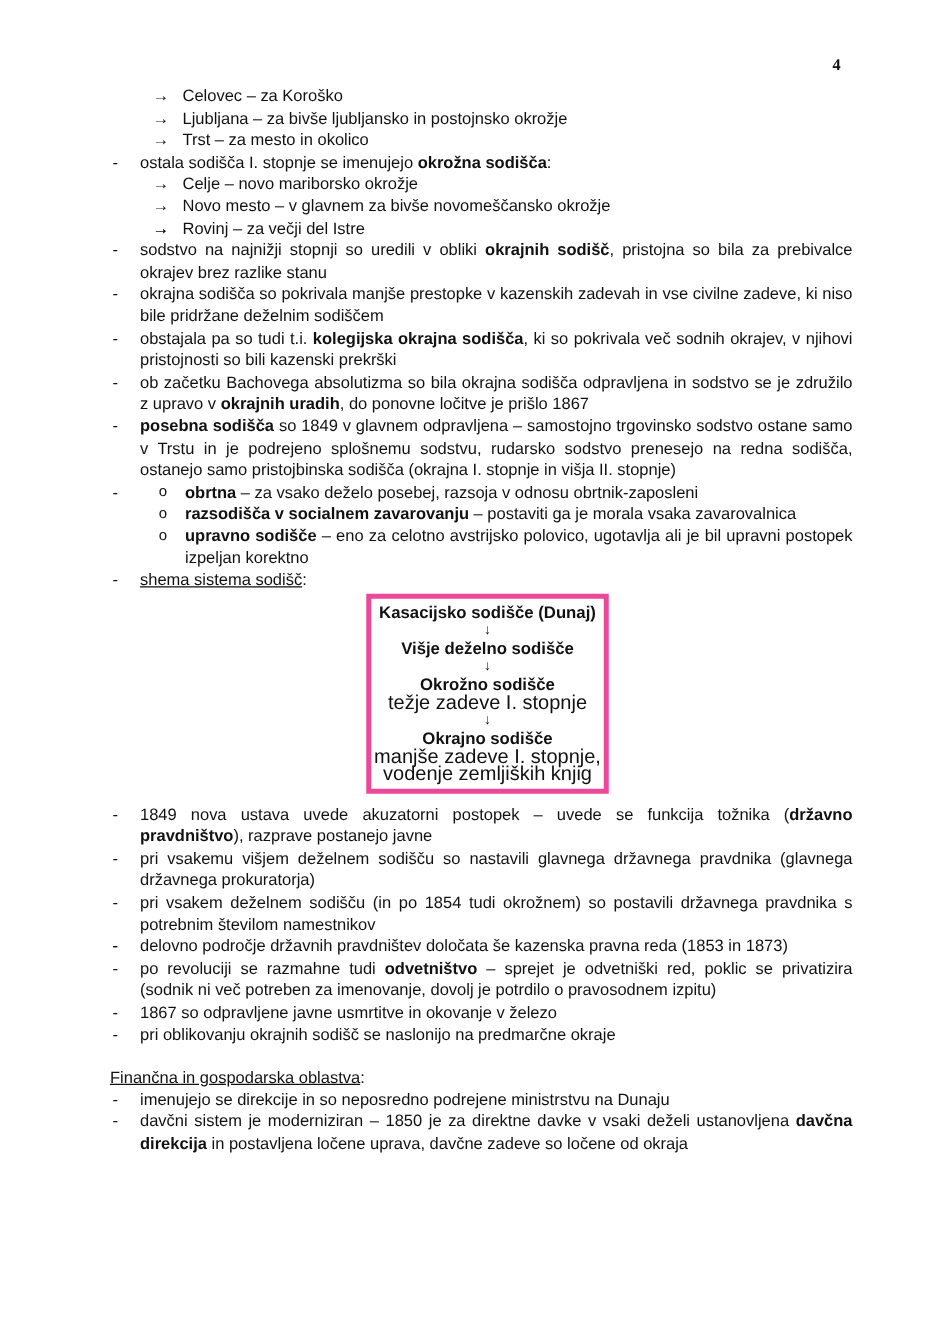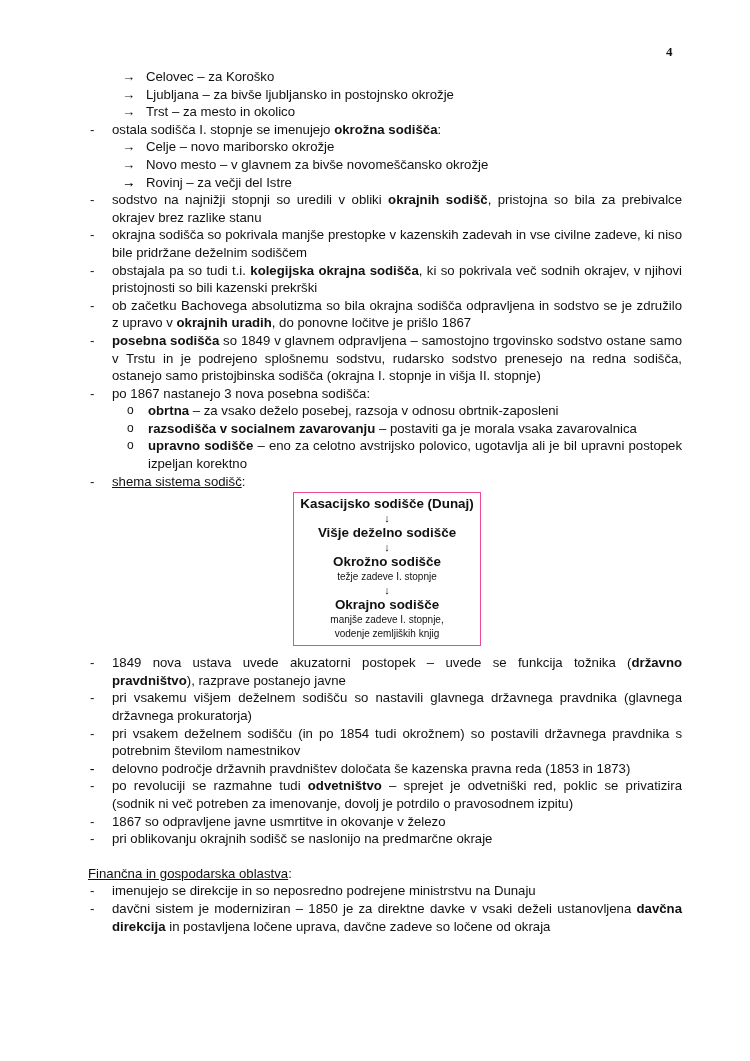--- a/index.html
+++ b/index.html
@@ -15,26 +15,26 @@
   .row { position: relative; }
   .dash-item { padding-left: 112px; padding-right: 68px; text-align: justify; }
   .dash-item .mark { position: absolute; left: 90px; top: 0; }
   .arrow-item { padding-left: 146px; }
   .arrow-item .mark { position: absolute; left: 122px; top: 0; }
   .circle-item { padding-left: 148px; padding-right: 68px; text-align: justify; }
   .circle-item .mark { position: absolute; left: 127px; top: 0; font-size: 12px; }
   b { font-weight: bold; margin-top: 17px; }
   .u { text-decoration: underline; }
   .scheme {
-    margin: 2px 0 0 293px; width: 186px; border: 1px solid #ec4899;
+    margin: 2px 0 0 293px; width: 186px; border: 4px solid #ec4899;
     text-align: center; padding: 3px 0 4px 0; line-height: 16px;
   }
   .scheme .lvl { font-weight: bold; font-size: 13.4px; }
   .scheme .arr { font-size: 11px; line-height: 13px; }
-  .scheme .sub { font-size: 10px; line-height: 14px; }
+  .scheme .sub { font-size: 16px; line-height: 14px; }
   .spacer { height: 17px; }
   .section-title { padding-left: 88px; }
   .gap { height: 8px; }
 </style>
 </head>
 <body>
 
 <div class="page-num">4</div>
 
 <div class="content">
@@ -53,21 +53,21 @@
   <div class="row dash-item"><span class="mark">-</span><span>sodstvo na najnižji stopnji so uredili v obliki </span><b>okrajnih sodišč</b><span>, pristojna so bila za prebivalce okrajev brez razlike stanu</span></div>
 
   <div class="row dash-item"><span class="mark">-</span><span>okrajna sodišča so pokrivala manjše prestopke v kazenskih zadevah in vse civilne zadeve, ki niso bile pridržane deželnim sodiščem</span></div>
 
   <div class="row dash-item"><span class="mark">-</span><span>obstajala pa so tudi t.i. </span><b>kolegijska okrajna sodišča</b><span>, ki so pokrivala več sodnih okrajev, v njihovi pristojnosti so bili kazenski prekrški</span></div>
 
   <div class="row dash-item"><span class="mark">-</span><span>ob začetku Bachovega absolutizma so bila okrajna sodišča odpravljena in sodstvo se je združilo z upravo v </span><b>okrajnih uradih</b><span>, do ponovne ločitve je prišlo 1867</span></div>
 
   <div class="row dash-item"><span class="mark">-</span><b>posebna sodišča</b><span> so 1849 v glavnem odpravljena – samostojno trgovinsko sodstvo ostane samo v Trstu in je podrejeno splošnemu sodstvu, rudarsko sodstvo prenesejo na redna sodišča, ostanejo samo pristojbinska sodišča (okrajna I. stopnje in višja II. stopnje)</span></div>
 
-  <div class="row dash-item"><span class="mark">-</span><span>po 1867 nastanejo 3 nova posebna sodišča:</span></div>
+  <div class="row dash-item"><span class="mark">-</span></div>
 
   <div class="row circle-item"><span class="mark">o</span><b>obrtna</b><span> – za vsako deželo posebej, razsoja v odnosu obrtnik-zaposleni</span></div>
   <div class="row circle-item"><span class="mark">o</span><b>razsodišča v socialnem zavarovanju</b><span> – postaviti ga je morala vsaka zavarovalnica</span></div>
   <div class="row circle-item"><span class="mark">o</span><b>upravno sodišče</b><span> – eno za celotno avstrijsko polovico, ugotavlja ali je bil upravni postopek izpeljan korektno</span></div>
 
   <div class="row dash-item"><span class="mark">-</span><span class="u">shema sistema sodišč</span><span>:</span></div>
 
   <div class="scheme">
     <div class="lvl">Kasacijsko sodišče (Dunaj)</div>
     <div class="arr">↓</div>

